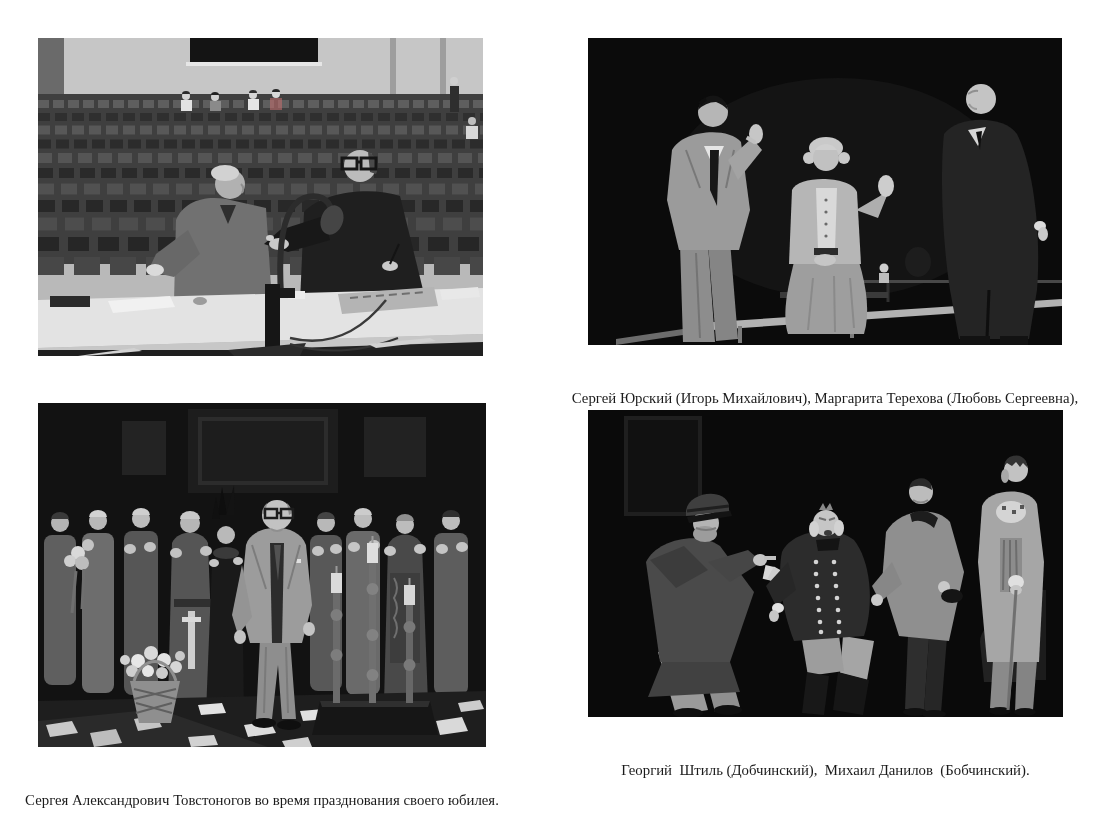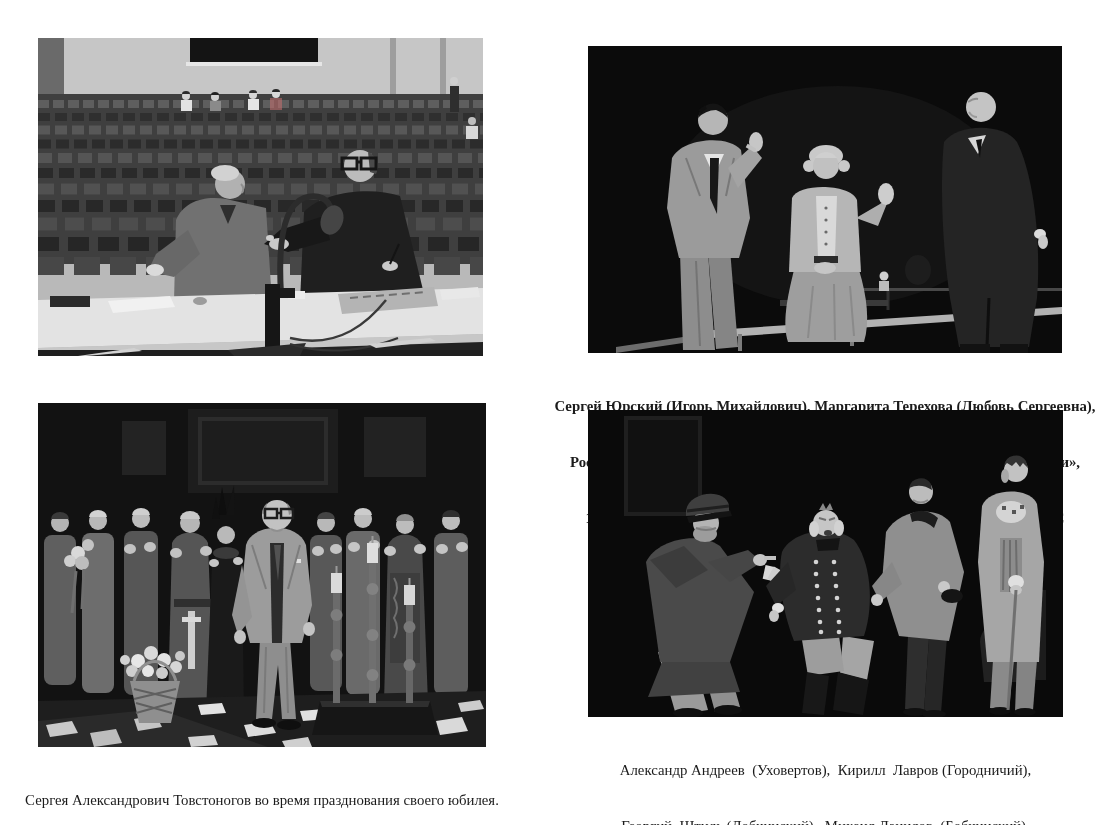--- a/index.html
+++ b/index.html
@@ -5,21 +5,21 @@
   html, body { margin: 0; padding: 0; }
   body {
     width: 1100px; height: 825px;
     background: #ffffff;
     font-family: "Liberation Serif", "DejaVu Serif", serif;
     overflow: hidden;
   }
   .page { position: relative; width: 1100px; height: 825px; background: #ffffff; }
   figure.figure { position: absolute; margin: 0; padding: 0; }
   #fig1 { left: 38px;  top: 38px;  width: 445px; }
-  #fig2 { left: 588px; top: 46px;  width: 474px; font-weight: bold; }
+  #fig2 { left: 588px; top: 38px;  width: 474px; }
   #fig3 { left: 38px;  top: 403px; width: 448px; }
   #fig4 { left: 588px; top: 410px; width: 475px; }
   .photo { display: block; background: #101010; }
   figcaption.cap {
     position: relative; left: 50%; transform: translateX(-50%);
     width: max-content;
     margin-top: 7px;
     text-align: center;
     font-size: 14.8px;
     line-height: 18.6px;
@@ -443,20 +443,19 @@
           <rect x="432" y="95" width="4" height="4" fill="#555555"></rect>
         <ellipse cx="428" cy="172" rx="8" ry="7" fill="#e0e0e0"></ellipse>
         <ellipse cx="428" cy="180" rx="6" ry="5" fill="#c6c6c6"></ellipse>
         <line x1="428" y1="180" x2="420" y2="300" stroke="#707070" stroke-width="3"></line>
         <circle cx="428" cy="60" r="12" fill="#c2c2c2"></circle>
         <path d="M416,56 a12,12 0 0 1 22,-5 l2,7 l-5,-5 l-3,4 l-4,-5 l-4,4 l-5,-3 z" fill="#333333"></path>
         <ellipse cx="417" cy="66" rx="4" ry="7" fill="#a8a8a8"></ellipse>
       </g>
     </svg>
     <figcaption class="cap">
-      <div class="cap-line">Александр Андреев  (Уховертов),  Кирилл  Лавров (Городничий),</div>
       <div class="cap-line">Георгий  Штиль (Добчинский),  Михаил Данилов  (Бобчинский).</div>
       
       
     </figcaption>
   </figure>
 
 </div>
 
 </body></html>

